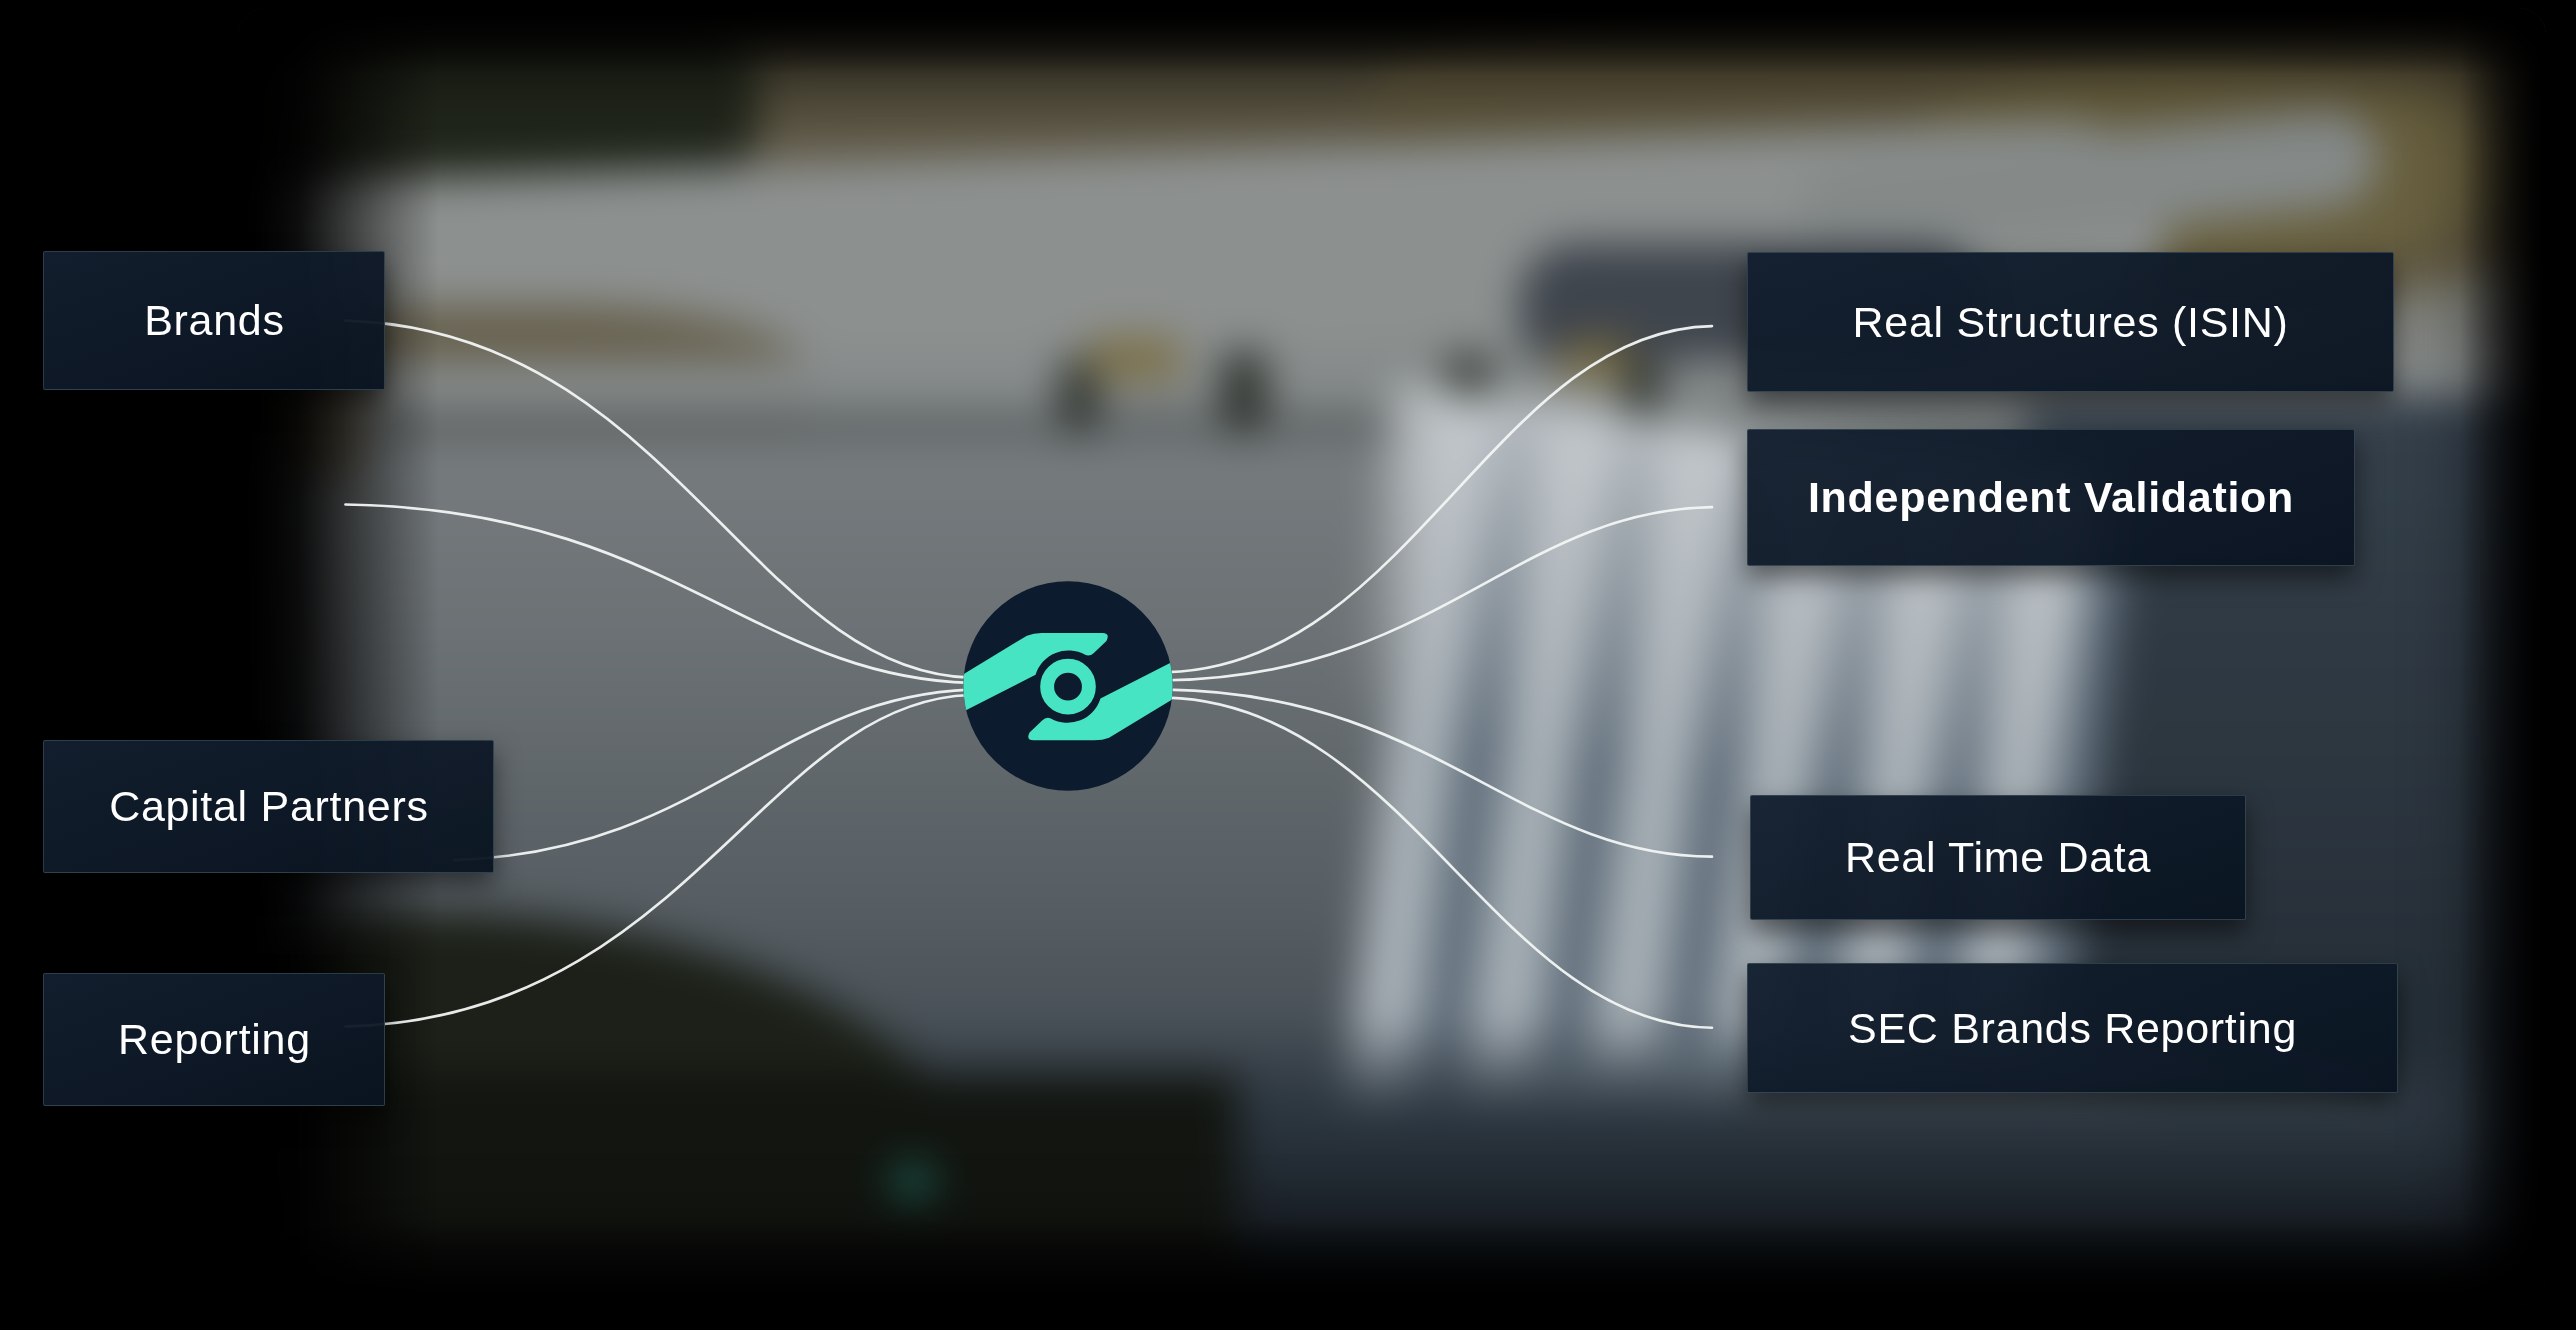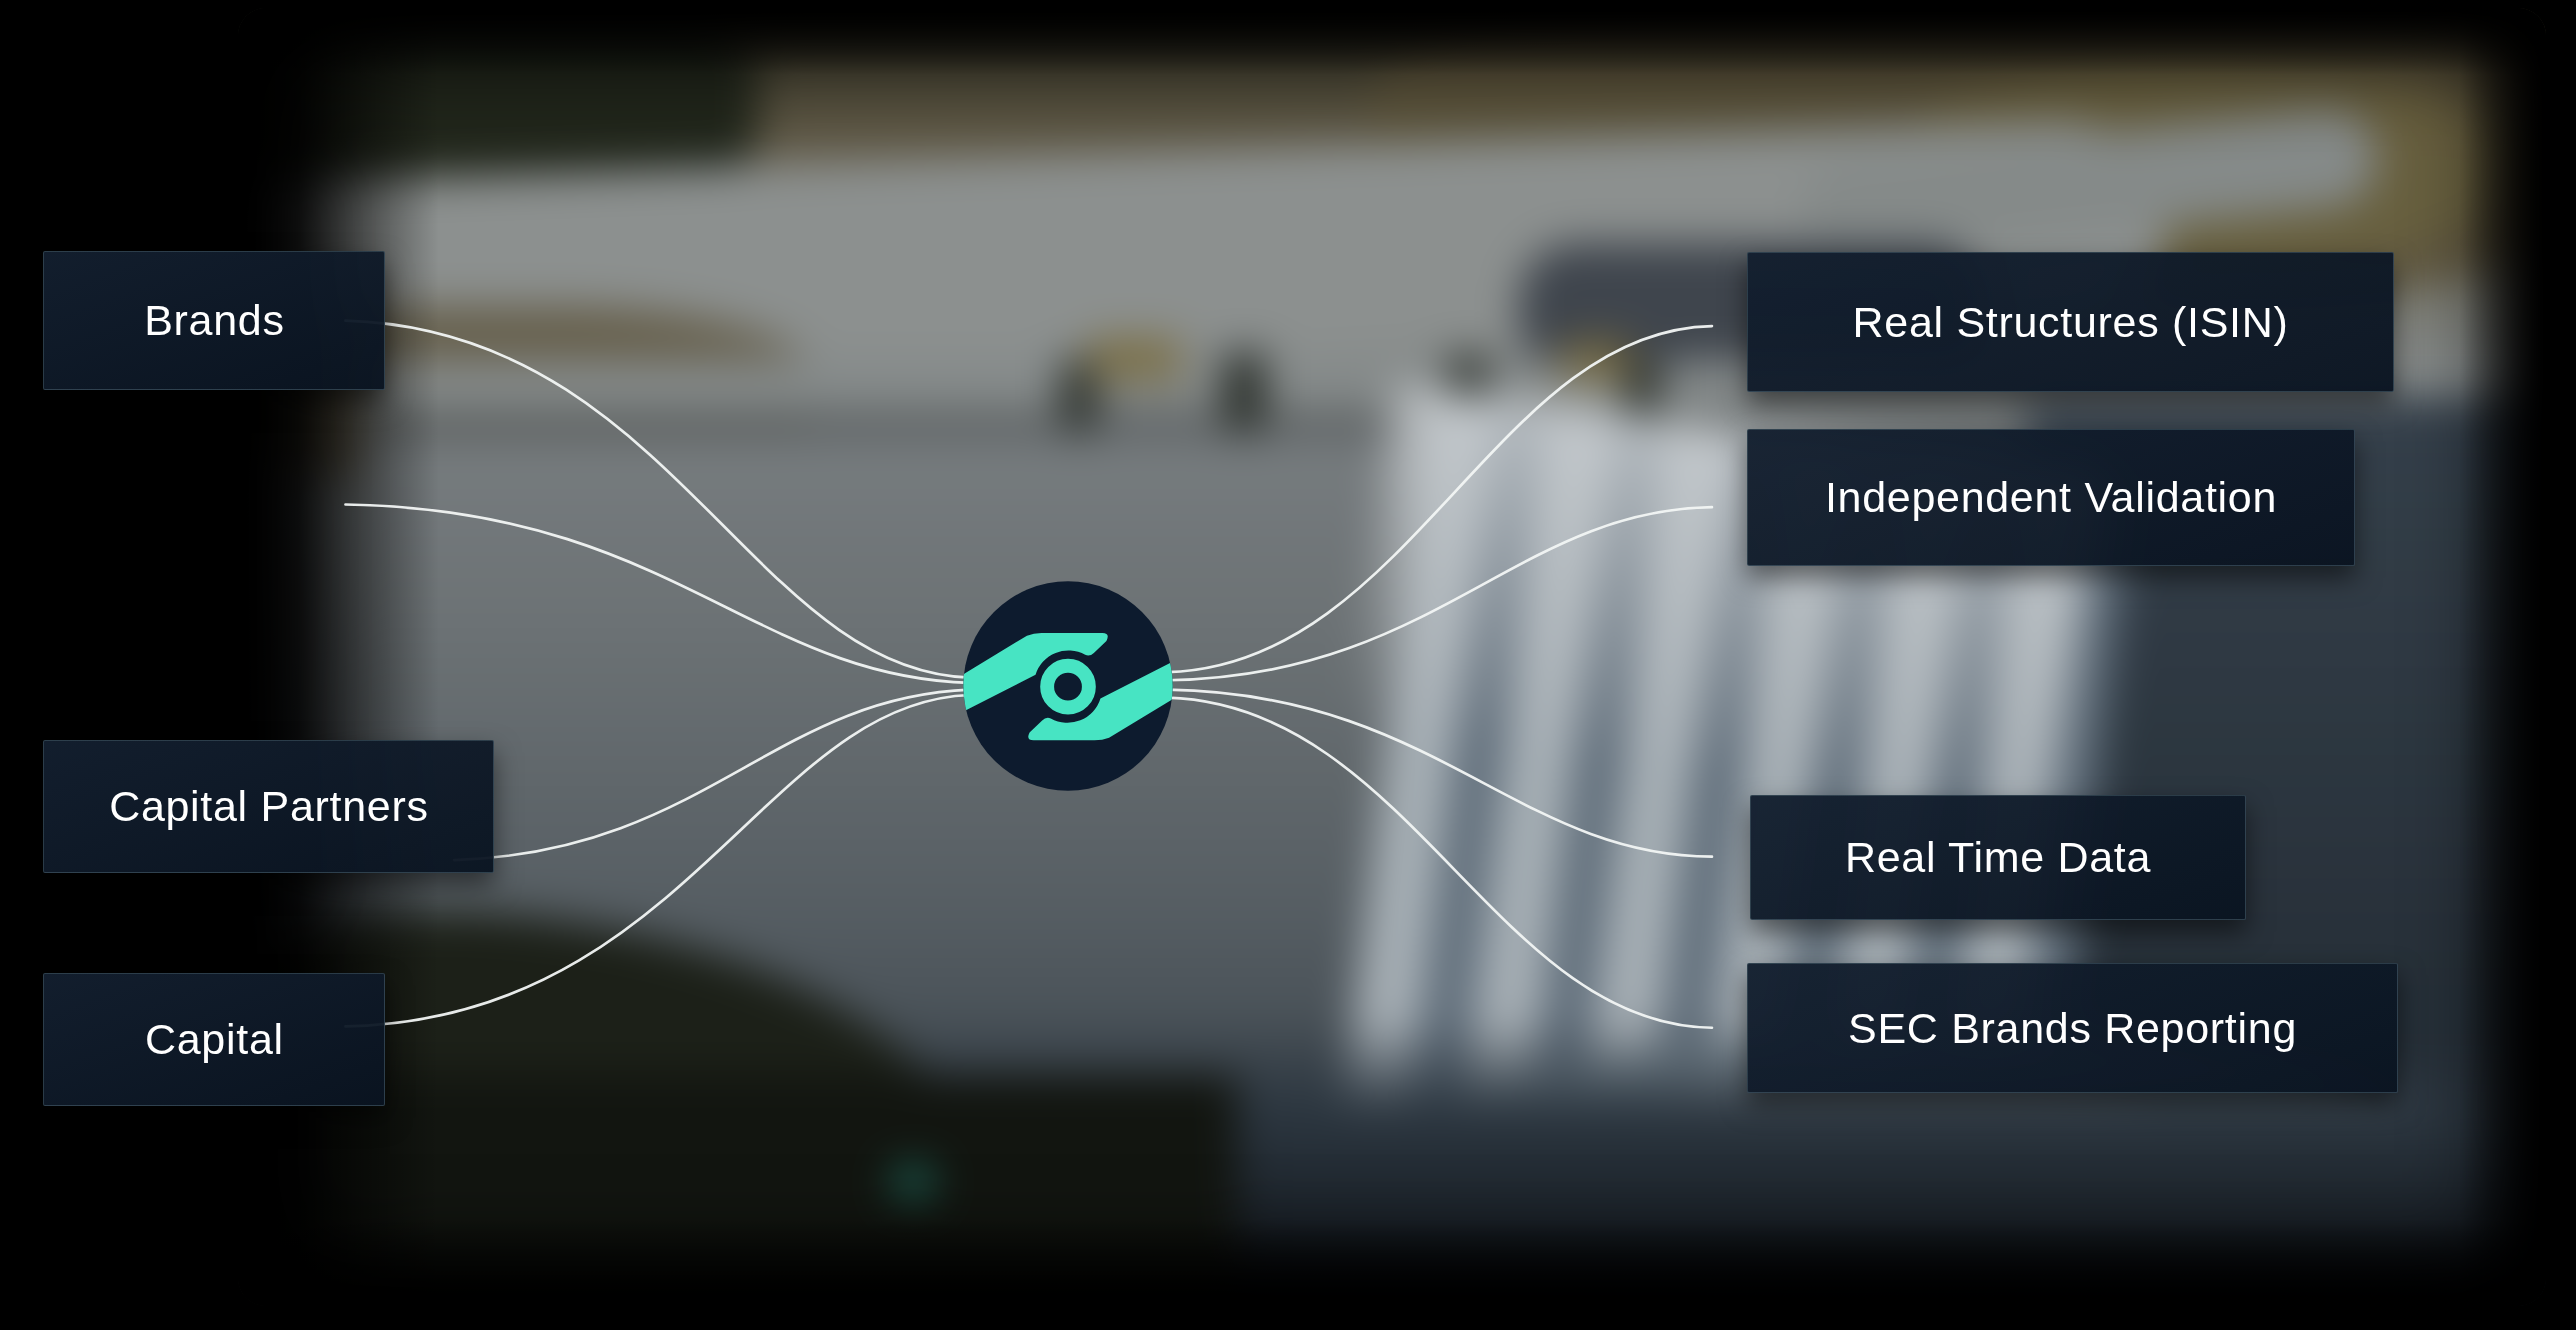--- a/index.html
+++ b/index.html
@@ -138,27 +138,27 @@
     <path d="M 1740 1040 C 2100 1050 2230 1528 2552 1532"></path>
   </svg>
 
   <div class="node" style="left:5.4px;top:251px;width:340px;height:137px;">
     <span>Brands</span>
   </div>
   <div class="node" style="left:5.4px;top:740px;width:449px;height:131px;">
     <span>Capital Partners</span>
   </div>
   <div class="node" style="left:5.4px;top:973px;width:340px;height:131px;">
-    <span>Capital</span>
+    <span>Reporting</span>
   </div>
 
   <div class="node" style="left:1709px;top:252px;width:645px;height:138px;">
     <span>Real Structures (ISIN)</span>
   </div>
-  <div class="node" style="left:1709px;top:429px;width:606px;height:135px;">
+  <div class="node" style="left:1709px;top:429px;width:606px;height:135px;font-weight:bold;">
     <span>Independent Validation</span>
   </div>
   <div class="node" style="left:1712px;top:795px;width:494px;height:123px;">
     <span>Real Time Data</span>
   </div>
   <div class="node" style="left:1709px;top:963px;width:649px;height:128px;">
     <span>SEC Brands Reporting</span>
   </div>
 
   <div class="logo">

